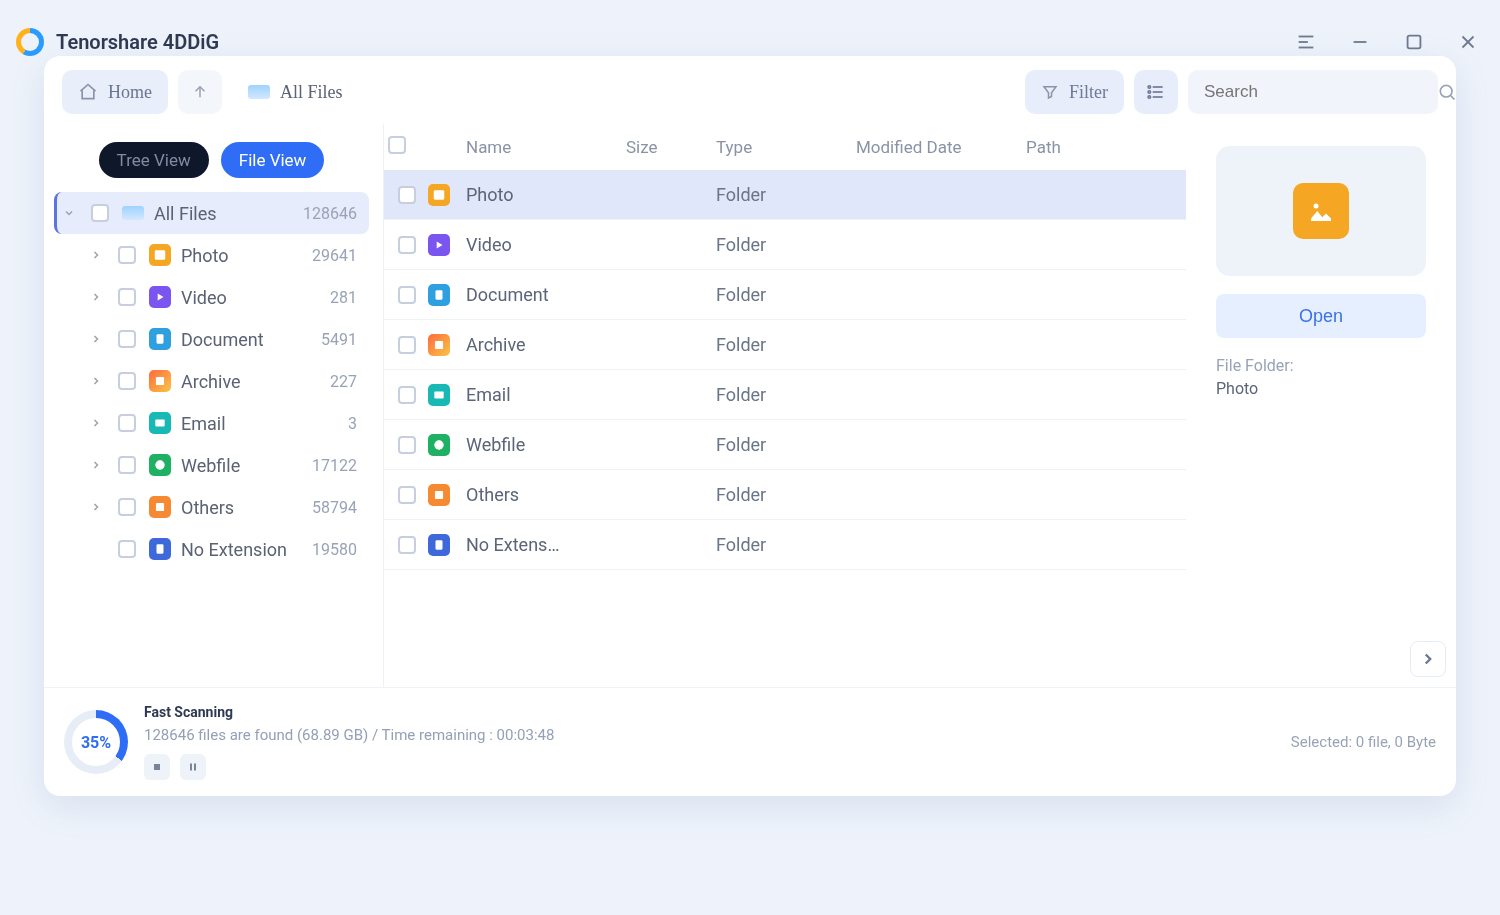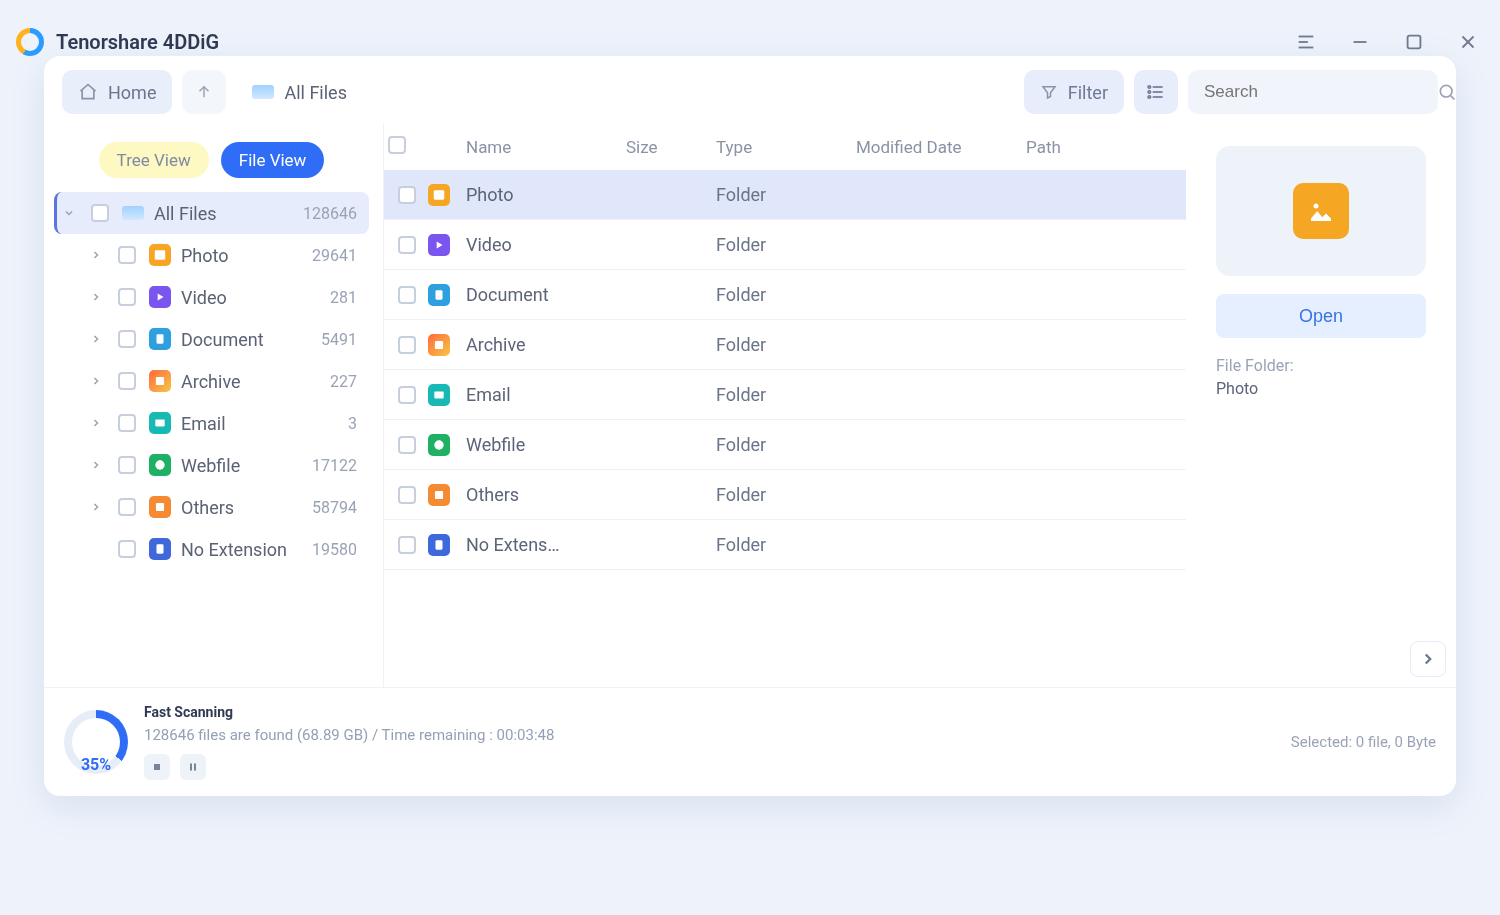--- a/index.html
+++ b/index.html
@@ -56,21 +56,21 @@
     display:flex;flex-direction:column;
   }
   
   .toolbar{
     display:flex;align-items:center;gap:10px;
     padding:14px 18px 10px 18px;
   }
   .chip{
     display:inline-flex;align-items:center;gap:10px;
     height:44px;padding:0 16px;border-radius:10px;
-    color:var(--txt);background:var(--chip-bg2);font-size:18px;
+    color:var(--txt);background:var(--chip-bg2);font-size:18px;font-family:Liberation Serif, serif;
   }
   .chip .ico{color:#8a94a8}
   .chip.home{background:#e9eefb;color:#6a7590}
   .chip.iconOnly{width:44px;justify-content:center;padding:0}
   .chip.filter{background:#e7edfb;color:#6e7a96}
   .chip.listmode{background:#e7edfb}
   .spacer{flex:1}
   .search{
     display:flex;align-items:center;gap:10px;
     background:#f1f4fb;height:44px;border-radius:10px;padding:0 14px;
@@ -79,21 +79,21 @@
   .search input{
     border:none;outline:none;background:transparent;flex:1;font-size:17px;color:#5a6274
   }
   
   .content{display:flex;flex:1;min-height:0}
   
   .sidebar{
     width:340px;padding:8px 10px 8px 6px;border-right:1px solid #eef2f8;
   }
   .tabs{display:flex;gap:12px;justify-content:center;padding:10px 18px 14px}
-  .tab{height:36px;border-radius:20px;padding:0 18px;display:inline-flex;align-items:center;font-size:17px;color:#7f8aa3;background:#fef9c3}
+  .tab{height:36px;border-radius:20px;padding:0 18px;display:inline-flex;align-items:center;font-size:17px;color:#7f8aa3;background:#0f172a}
   .tab.active{background:var(--accent);color:#ffffff;font-weight:400}
   .tree{padding:0 4px}
   .tree-row{
     display:flex;align-items:center;height:42px;padding:0 12px 0 6px;border-radius:8px;gap:10px
   }
   .tree-row.selected{background:var(--sidebar-sel);border-left:3px solid #5a74e0}
   .tree-row .arrow{width:14px;color:#9aa3b6;display:inline-flex}
   .cb{appearance:none;width:18px;height:18px;border:2px solid #c7cfdf;border-radius:4px;background:#fff}
   .type-icn{width:22px;height:22px;border-radius:5px;display:inline-flex;align-items:center;justify-content:center;color:#fff}
   .type-icn svg{width:14px;height:14px}
@@ -126,21 +126,21 @@
   .thumb .big svg{width:30px;height:30px;fill:#fff}
   .openbtn{width:210px;height:44px;border-radius:8px;background:#e6efff;color:#3a72e6;font-size:18px;border:none;cursor:pointer}
   .meta{width:210px;color:#9aa3b6;font-size:16px}
   .meta .v{color:#5b6478;margin-top:4px}
   .nextbtn{position:absolute;right:10px;bottom:10px;width:36px;height:36px;border-radius:8px;background:#fff;border:1px solid #e6ecf5;display:flex;align-items:center;justify-content:center;color:#6a7590}
   
   .status{display:flex;align-items:center;justify-content:space-between;padding:16px 20px;border-top:1px solid #eef2f8}
   .left{display:flex;align-items:center;gap:16px}
   .ring{width:64px;height:64px;border-radius:50%;background:
     conic-gradient(var(--accent) 0deg calc(var(--pct)*3.6deg), #e7edf7 0);
-    display:flex;align-items:flex-end;justify-content:center;position:relative}
+    display:flex;align-items:center;justify-content:center;position:relative}
   .ring::after{content:"";position:absolute;inset:8px;border-radius:50%;background:#fff}
   .ring span{position:relative;z-index:1;color:#2f6df6;font-weight:700}
   .scan{display:flex;flex-direction:column;gap:6px}
   .scan h3{margin:0;color:#2f3a52;font-size:14px}
   .scan .sub{color:#95a0b6;font-size:15px}
   .mini-controls{display:flex;gap:10px;margin-top:4px}
   .mini{width:26px;height:26px;border-radius:6px;background:#eef2f9;display:flex;align-items:center;justify-content:center;color:#7a8398}
   .right{display:flex;flex-direction:column;align-items:flex-end;gap:10px}
   .recover{width:150px;height:46px;border-radius:10px;background:linear-gradient(180deg,#3b77f7,#2a5de0);color:#fff;font-size:18px;border:none;cursor:pointer}
   .sel{color:#9aa3b6;font-size:15px}

